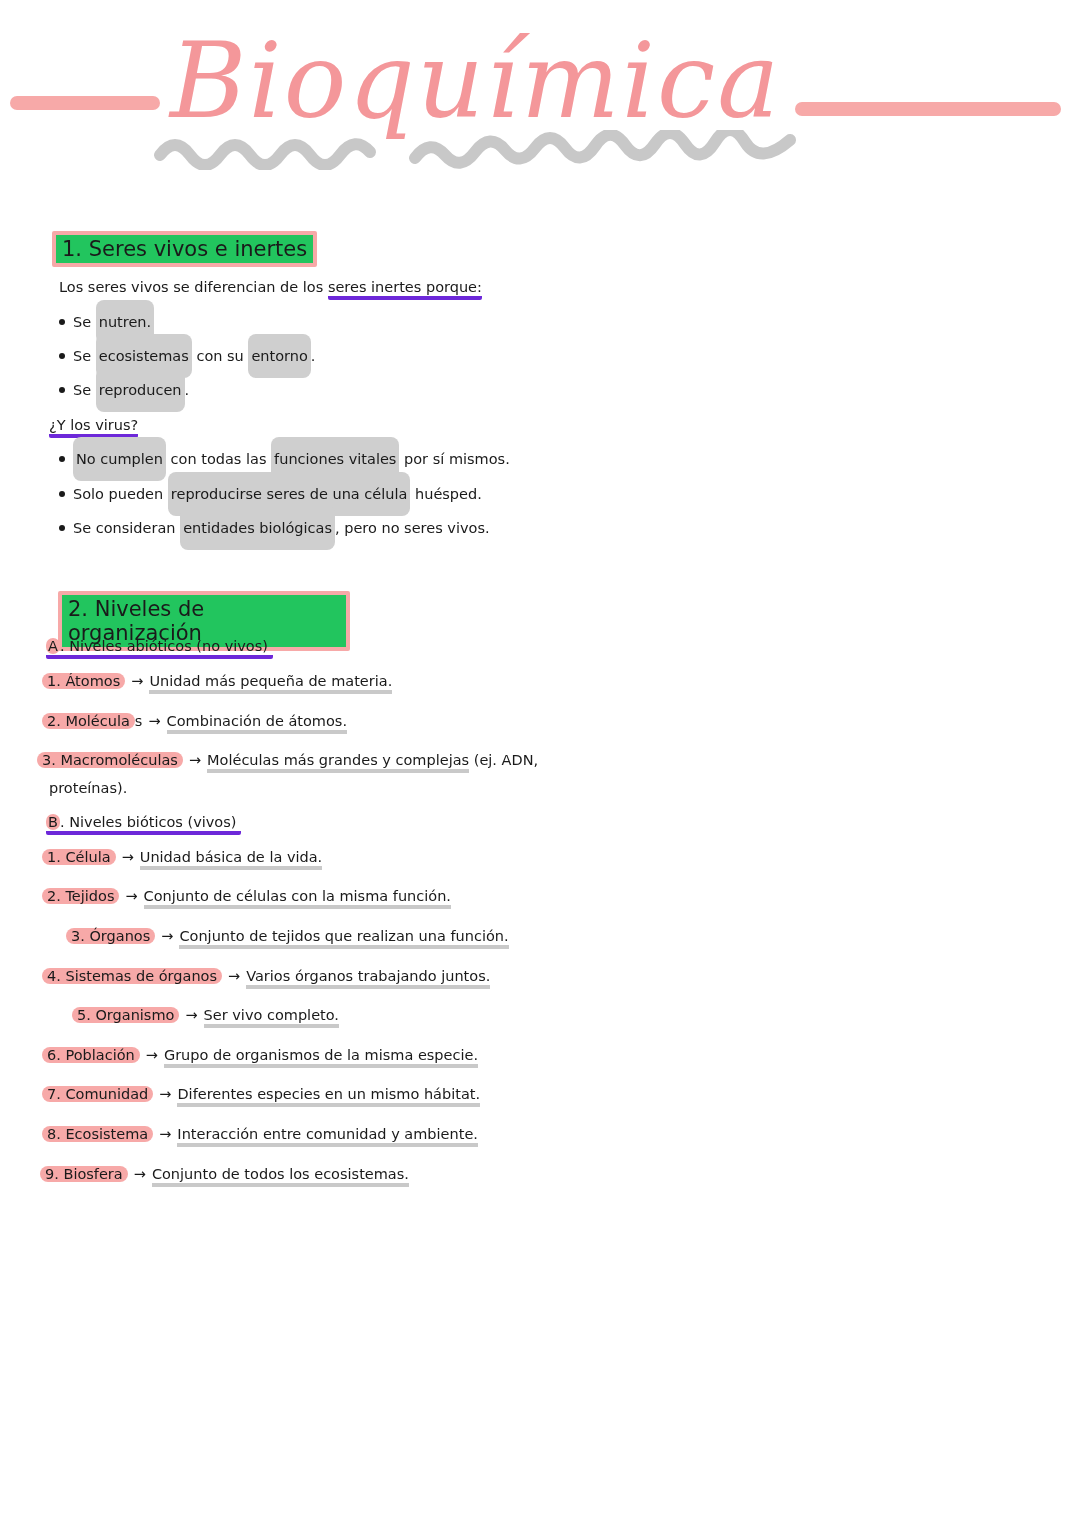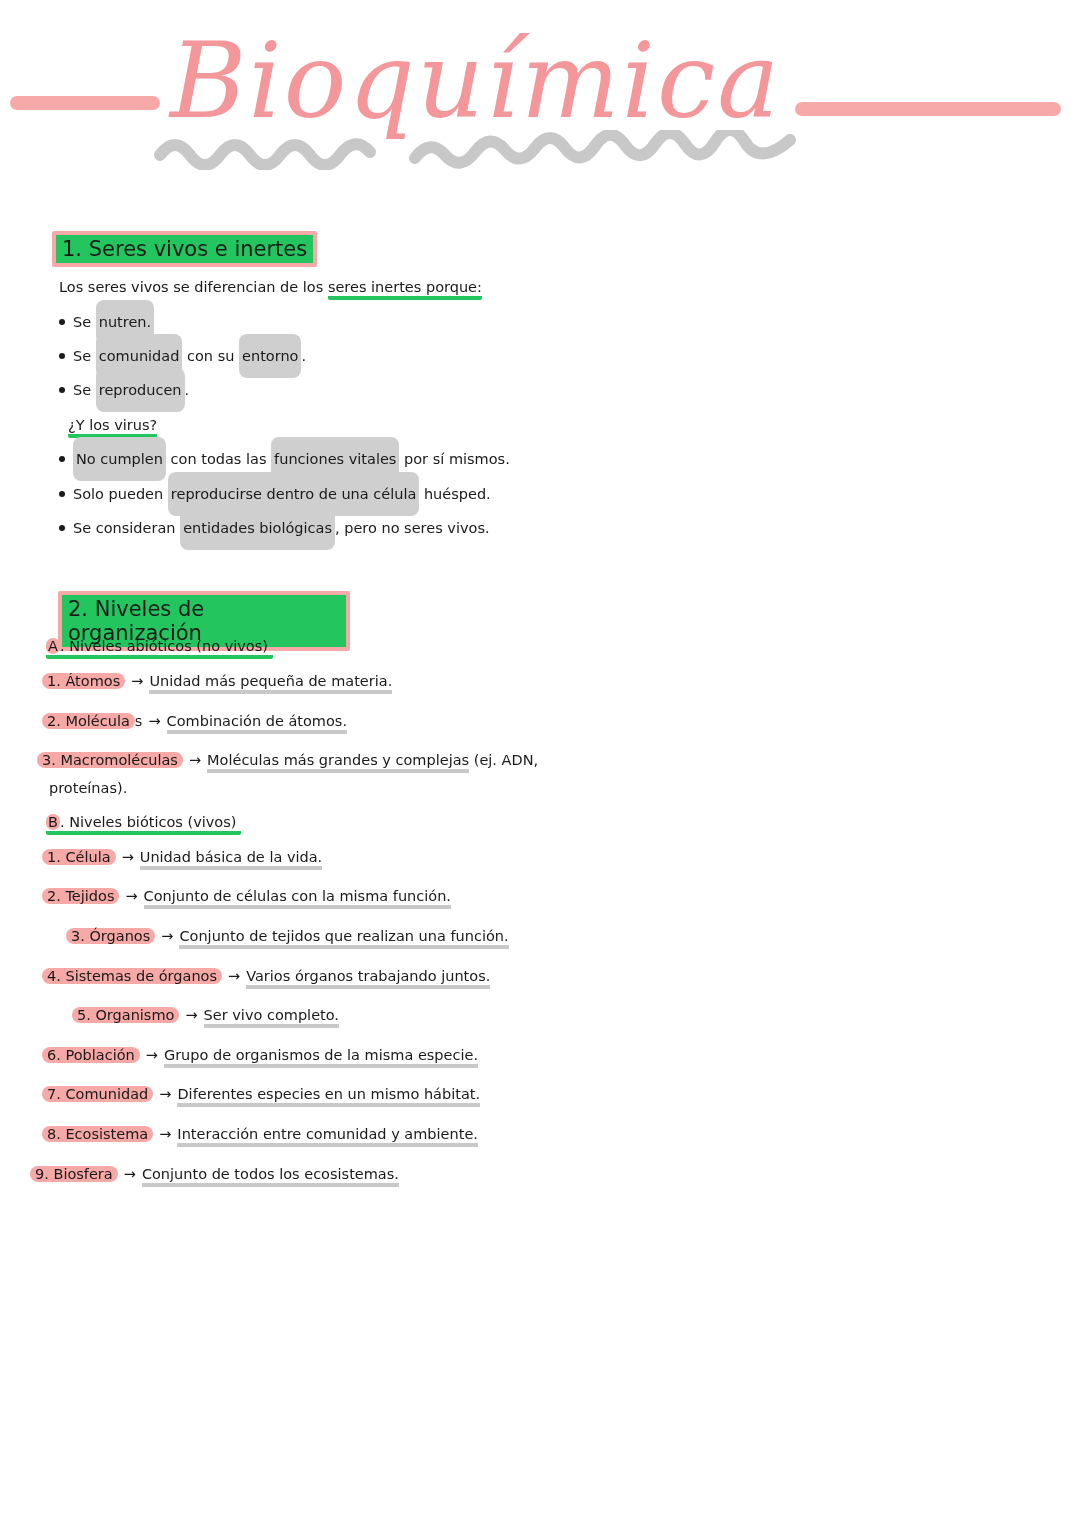--- a/index.html
+++ b/index.html
@@ -10,21 +10,21 @@
   .bar.left { left:10px; top:66px; width:150px; }
   .bar.right { left:795px; top:72px; width:266px; }
   .title { position:absolute; left:170px; top:-10px; font-family:"DejaVu Serif", serif;
            font-style:italic; font-size:104px; color:#f4979a; letter-spacing:2px; }
   .wave { position:absolute; left:150px; top:100px; width:650px; height:40px; }
   .section-box { position:absolute; border:4px solid #f7a9a8; border-radius:2px;
                  padding:2px 6px; font-size:21px; background:#22c55e; }
   .line { position:absolute; font-size:14.5px; white-space:nowrap; }
   .hl-gray { background:#cfcfcf; border-radius:8px; padding:14px 3px; }
   .hl-pink { background:#f7a9a8; border-radius:9px; padding:0 5px; }
-  .ul-pink { border-bottom:4px solid #22c55e; border-radius:0 0 2px 2px; padding-bottom:1px; }
+  .ul-pink { border-bottom:4px solid #6d28d9; border-radius:0 0 2px 2px; padding-bottom:1px; }
   .ul-gray { border-bottom:4px solid #c9c9c9; padding-bottom:1px; }
   .bullet { display:inline-block; width:6px; height:6px; border-radius:50%;
             background:#1a1a1a; margin:0 8px 2px 0; vertical-align:middle; }
   .arrow { margin:0 6px; }
 </style>
 </head>
 <body>
 
 <div class="title-wrap">
   <div class="bar left"></div>
@@ -39,35 +39,35 @@
 <div class="section-box" style="left:52px;top:231px;">1. Seres vivos e inertes</div>
 
 <div class="line" style="left:59px;top:279px;">
   <span>Los seres vivos se diferencian de los </span><span class="ul-pink">seres inertes porque:</span>
 </div>
 
 <div class="line" style="left:59px;top:314px;">
   <span class="bullet"></span><span>Se </span><span class="hl-gray">nutren.</span>
 </div>
 <div class="line" style="left:59px;top:348px;">
-  <span class="bullet"></span><span>Se </span><span class="hl-gray">comunidad</span><span> con su </span><span class="hl-gray">entorno</span><span>.</span>
+  <span class="bullet"></span><span>Se </span><span class="hl-gray">ecosistemas</span><span> con su </span><span class="hl-gray">entorno</span><span>.</span>
 </div>
 <div class="line" style="left:59px;top:382px;">
   <span class="bullet"></span><span>Se </span><span class="hl-gray">reproducen</span><span>.</span>
 </div>
 
-<div class="line" style="left:68px;top:417px;">
+<div class="line" style="left:49px;top:417px;">
   <span class="ul-pink">¿Y los virus?</span>
 </div>
 
 <div class="line" style="left:59px;top:451px;">
   <span class="bullet"></span><span class="hl-gray">No cumplen</span><span> con todas las </span><span class="hl-gray">funciones vitales</span><span> por sí mismos.</span>
 </div>
 <div class="line" style="left:59px;top:486px;">
-  <span class="bullet"></span><span>Solo pueden </span><span class="hl-gray">reproducirse dentro de una célula</span><span> huésped.</span>
+  <span class="bullet"></span><span>Solo pueden </span><span class="hl-gray">reproducirse seres de una célula</span><span> huésped.</span>
 </div>
 <div class="line" style="left:59px;top:520px;">
   <span class="bullet"></span><span>Se consideran </span><span class="hl-gray">entidades biológicas</span><span>, pero no seres vivos.</span>
 </div>
 
 <div class="section-box" style="left:40px;top:591px;width:272px;margin-left:18px;">2. Niveles de organización</div>
 
 <div class="line" style="left:46px;top:638px;">
   <span class="ul-pink"><span class="hl-pink" style="padding:0 2px;">A</span><span>. Niveles abióticos (no vivos)</span>&nbsp;</span>
 </div>
@@ -88,13 +88,13 @@
 </div>
 
 <div class="line" style="left:42px;top:849px;"><span class="hl-pink">1. Célula</span><span class="arrow">→</span><span class="ul-gray">Unidad básica de la vida.</span></div>
 <div class="line" style="left:42px;top:888px;"><span class="hl-pink">2. Tejidos</span><span class="arrow">→</span><span class="ul-gray">Conjunto de células con la misma función.</span></div>
 <div class="line" style="left:50px;top:928px;padding-left:16px;"><span class="hl-pink">3. Órganos</span><span class="arrow">→</span><span class="ul-gray">Conjunto de tejidos que realizan una función.</span></div>
 <div class="line" style="left:42px;top:968px;"><span class="hl-pink">4. Sistemas de órganos</span><span class="arrow">→</span><span class="ul-gray">Varios órganos trabajando juntos.</span></div>
 <div class="line" style="left:42px;top:1007px;margin-left:30px;"><span class="hl-pink">5. Organismo</span><span class="arrow">→</span><span class="ul-gray">Ser vivo completo.</span></div>
 <div class="line" style="left:42px;top:1047px;"><span class="hl-pink">6. Población</span><span class="arrow">→</span><span class="ul-gray">Grupo de organismos de la misma especie.</span></div>
 <div class="line" style="left:42px;top:1086px;"><span class="hl-pink">7. Comunidad</span><span class="arrow">→</span><span class="ul-gray">Diferentes especies en un mismo hábitat.</span></div>
 <div class="line" style="left:42px;top:1126px;"><span class="hl-pink">8. Ecosistema</span><span class="arrow">→</span><span class="ul-gray">Interacción entre comunidad y ambiente.</span></div>
-<div class="line" style="left:30px;top:1166px;"><span class="hl-pink">9. Biosfera</span><span class="arrow">→</span><span class="ul-gray">Conjunto de todos los ecosistemas.</span></div>
+<div class="line" style="left:40px;top:1166px;"><span class="hl-pink">9. Biosfera</span><span class="arrow">→</span><span class="ul-gray">Conjunto de todos los ecosistemas.</span></div>
 
 </body></html>

